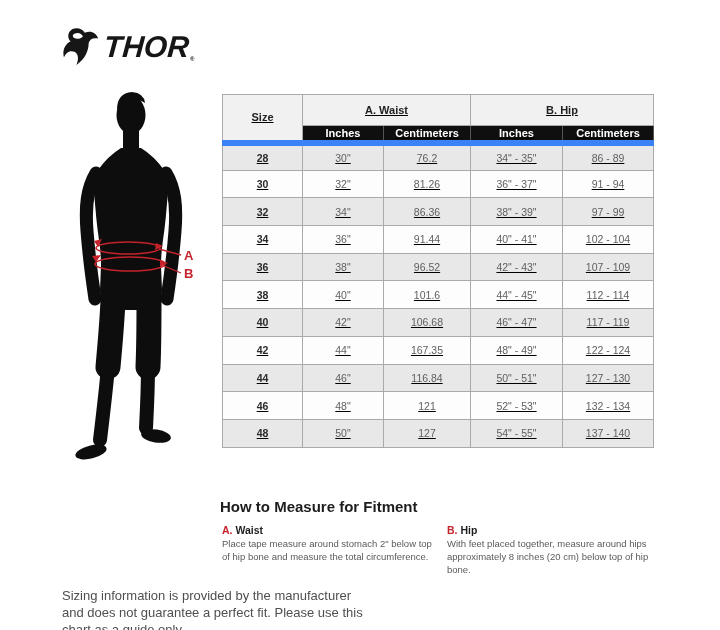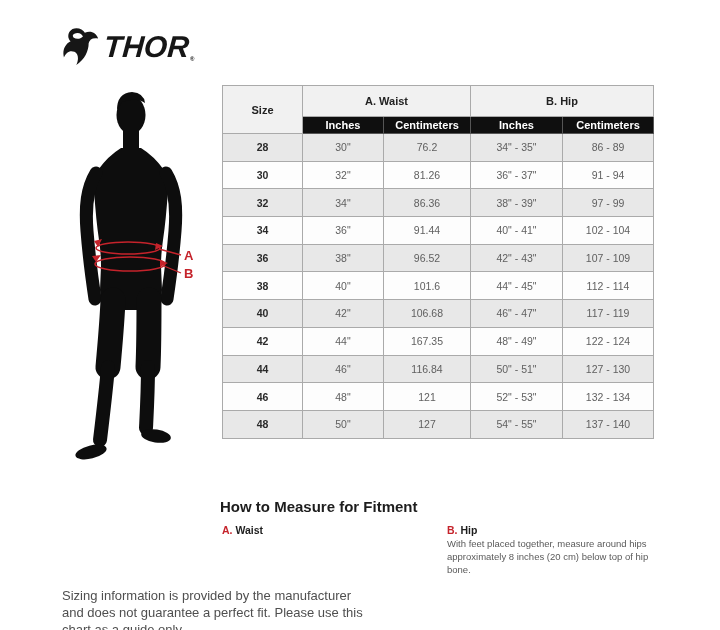--- a/index.html
+++ b/index.html
@@ -15,42 +15,43 @@
     letter-spacing:0px; transform:skewX(-4deg); line-height:38px; margin-left:2px;
   }
   .brand .regmark { font-size:6px; font-weight:bold; color:#161616; align-self:flex-end; margin:0 0 5px 1px; font-style:normal; }
 
   
   .figure-wrap { position:absolute; left:64px; top:88px; width:152px; height:382px; }
 
   
   .chart-title { position:absolute; left:220px; top:76px; font-size:13.5px; font-weight:bold; color:#222; }
   table.size-chart {
-    position:absolute; left:222px; top:85px; width:431px;
+    position:absolute; left:222px; top:94px; width:431px;
     border-collapse:collapse; table-layout:fixed;
     border:1px solid #9c9c9c;
+    text-decoration:underline;
   }
   .size-chart th, .size-chart td {
     border:1px solid #aaaaaa; text-align:center; vertical-align:middle;
   }
   .size-chart thead th.group {
     background:#f1f1f1; color:#222; font-size:11px; font-weight:bold; height:31px;
   }
   .size-chart thead th.size-head {
     background:#f1f1f1; color:#222; font-size:11px; font-weight:bold;
   }
   .size-chart thead tr.units th {
     background:#0f0f0f; color:#ffffff; font-size:11px; font-weight:bold; height:17px;
     border-color:#555;
   }
   .size-chart tbody td { height:27.7px; font-size:10.5px; color:#606060; }
   .size-chart tbody td.size-col { font-weight:bold; color:#2a2a2a; }
   .size-chart tbody tr.row-odd td { background:#e8e8e8; }
   .size-chart tbody tr.row-even td { background:#fdfdfd;margin-top:35px; }
-  .size-chart tbody { border-top:1px solid #3b82f6; }
+  .size-chart tbody { border-top:6px solid #3b82f6; }
 
   
   .measure-title { position:absolute; left:220px; top:498px; font-size:15px; font-weight:bold; color:#1d1d1d; }
   .measure-col { position:absolute; top:524px; width:218px; }
   .measure-col.col-a { left:222px; }
   .measure-col.col-b { left:447px; width:222px; }
   .measure-head { font-size:10.5px; font-weight:bold; color:#1d1d1d; margin-bottom:2px; }
   .measure-head .key { color:#c5232b; }
   .measure-body { font-size:9.5px; color:#5a5a5a; line-height:1.35; }
 
@@ -231,20 +232,21 @@
   </tbody>
   </table>
 
   <div class="measure-title">How to Measure for Fitment</div>
 
   <div class="measure-col col-a">
     <div class="measure-head">
       <span class="key">A.</span>
       <span>Waist</span>
     </div>
+    <div class="measure-body">Place tape measure around stomach 2" below top of hip bone and measure the total circumference.</div>
   </div>
 
   <div class="measure-col col-b">
     <div class="measure-head">
       <span class="key">B.</span>
       <span>Hip</span>
     </div>
     <div class="measure-body">With feet placed together, measure around hips approximately 8 inches (20 cm) below top of hip bone.</div>
   </div>
 

